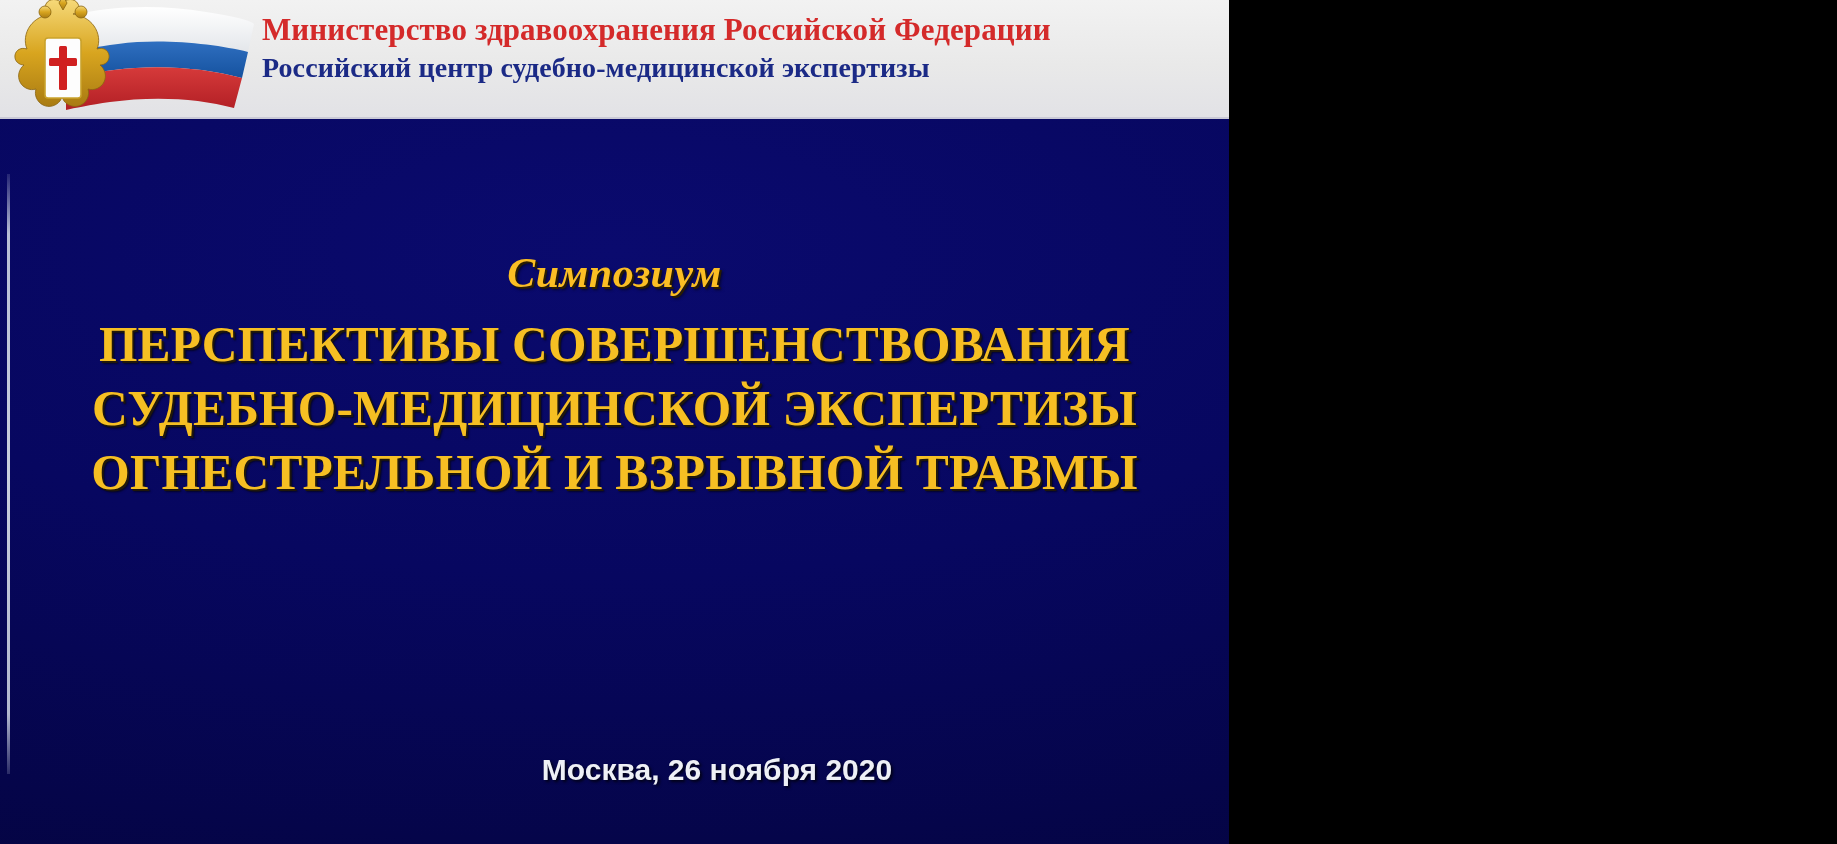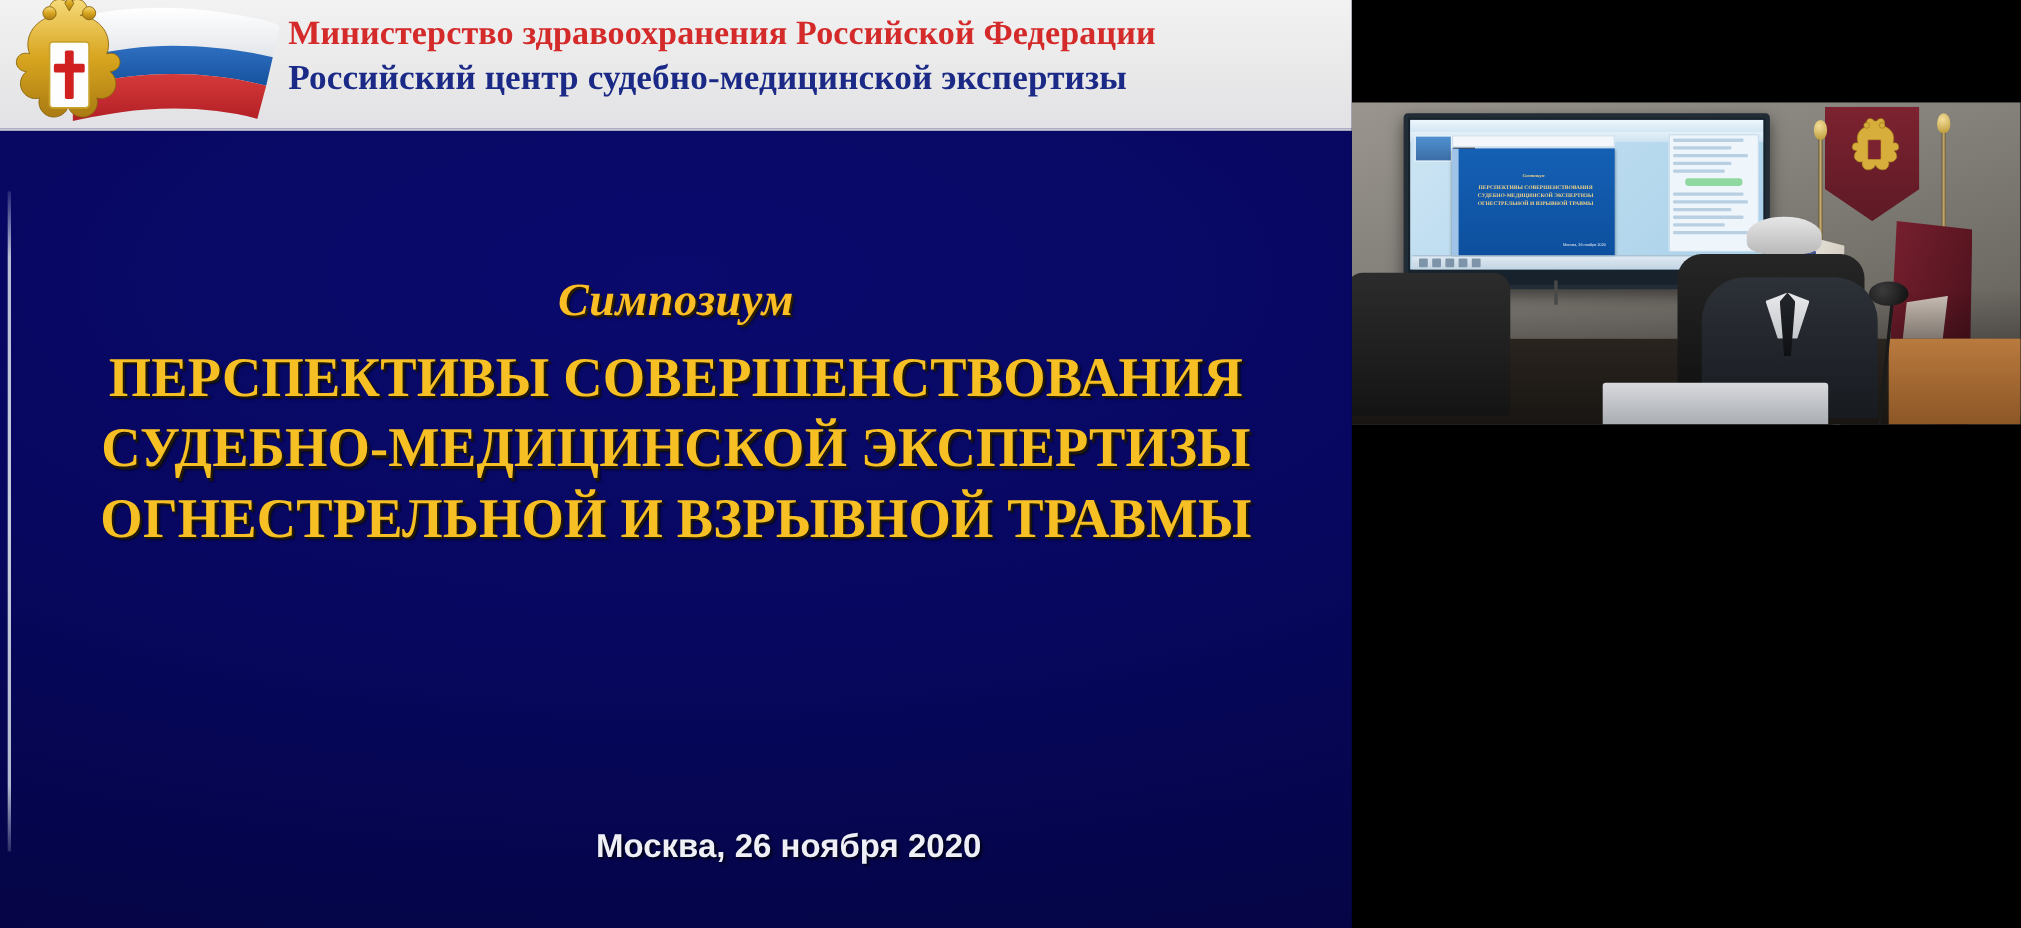--- a/index.html
+++ b/index.html
@@ -14,20 +14,21 @@
     overflow: hidden;
     font-family: "Liberation Sans", sans-serif;
     position: relative;
   }
 
   
   .stage {
     position: absolute;
     inset: 0;
     display: flex;
+    flex-direction: column;
     background: #000;
   }
 
   
   .slide-pane {
     position: relative;
     width: 1229px;
     height: 844px;
     flex: 0 0 1229px;
     background: #050553;
@@ -82,21 +83,21 @@
     font-family: "Liberation Serif", "DejaVu Serif", serif;
     font-size: 31px;
     font-weight: 700;
     color: #d42a2a;
     letter-spacing: 0.1px;
     line-height: 1.18;
     white-space: nowrap;
   }
   .header-line2 {
     font-family: "Liberation Serif", "DejaVu Serif", serif;
-    font-size: 32px;
+    font-size: 28px;
     font-weight: 700;
     color: #1b2a86;
     letter-spacing: 0.1px;
     line-height: 1.2;
     margin-top: 2px;
     white-space: nowrap;
   }
 
   
   .slide-body {

